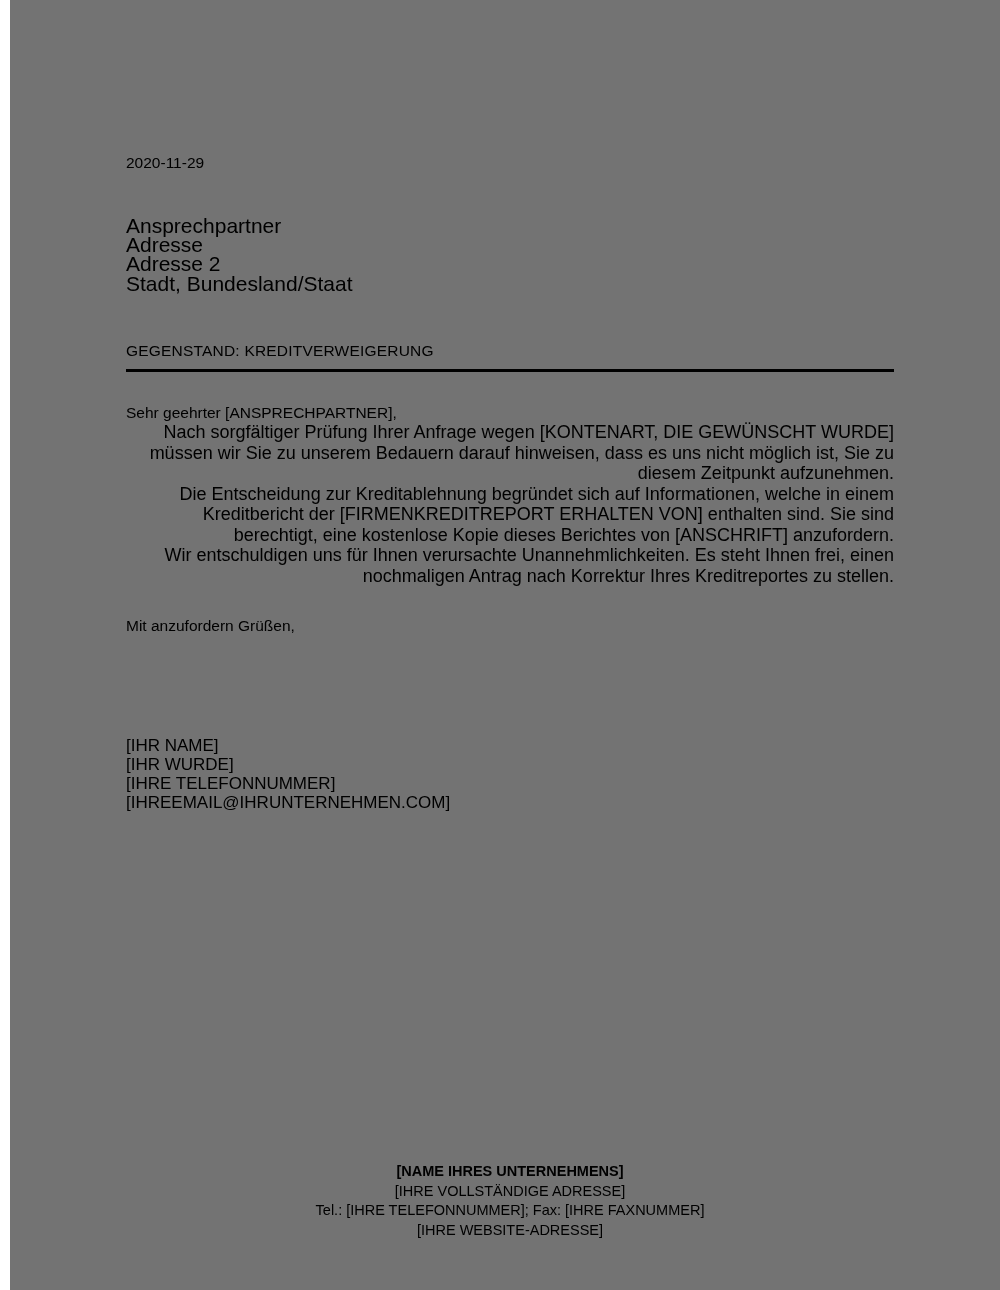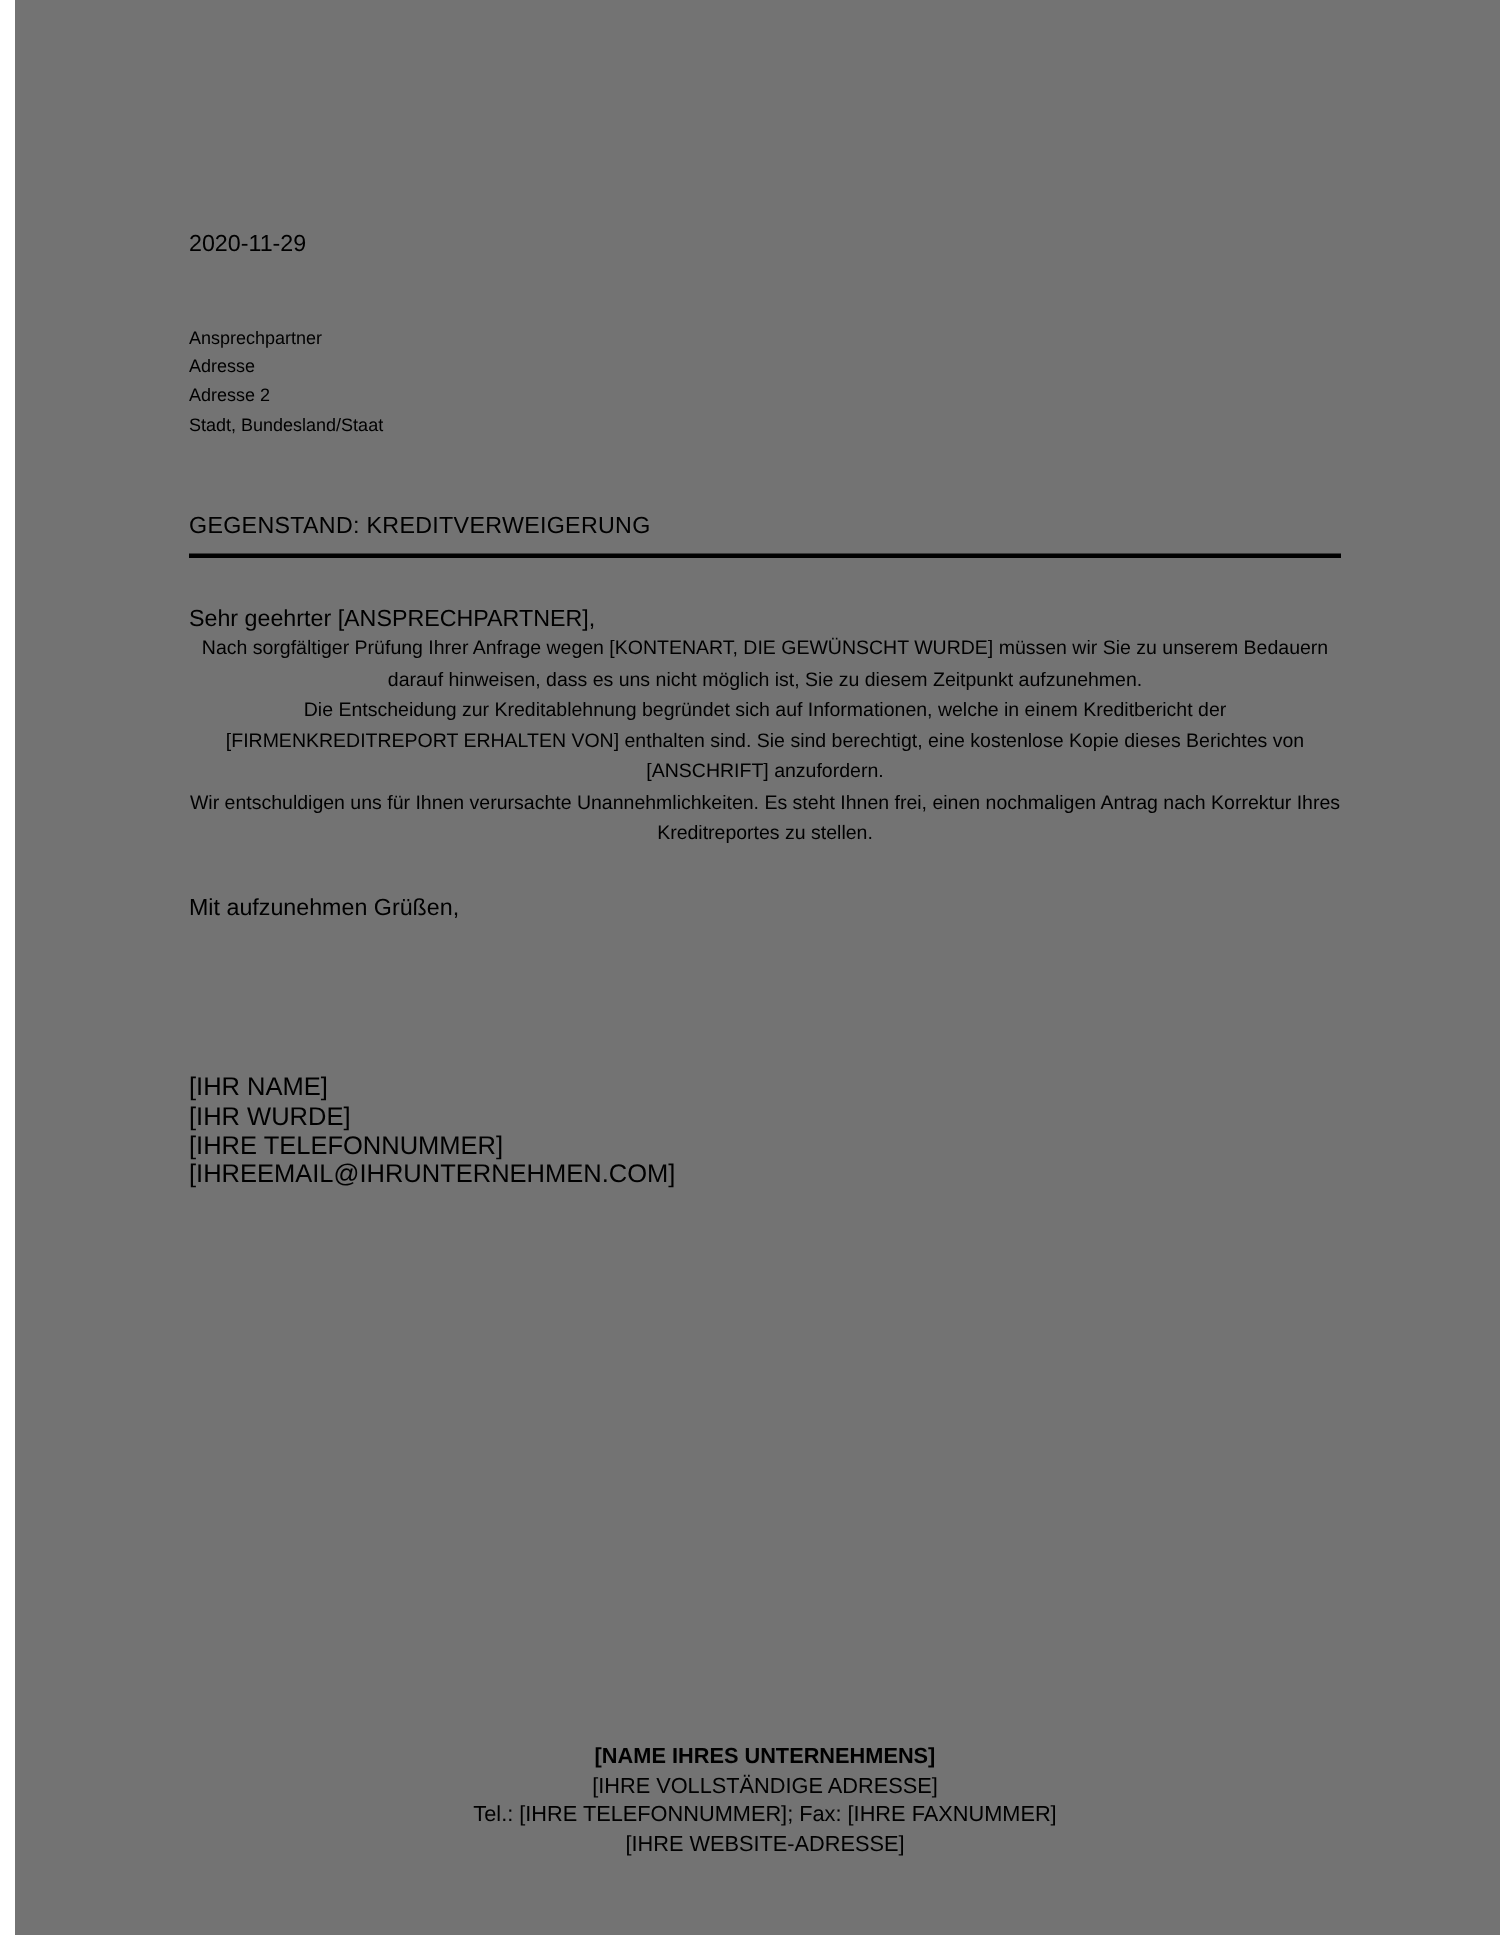--- a/index.html
+++ b/index.html
@@ -29,21 +29,21 @@
     top: 0;
     width: 768px;
   }
   .date-line {
     font-size: 15.5px;
     line-height: 19px;
     margin-top: 153px;
   }
   .recipient-block {
     margin-top: 44px;
-    font-size: 12px;
+    font-size: 21px;
     line-height: 19.2px;
   }
   .recipient-block div {
     white-space: nowrap;
   }
   .subject-wrap {
     margin-top: 48px;
   }
   .subject {
     font-size: 15.5px;
@@ -58,23 +58,23 @@
     width: 768px;
   }
   .salutation {
     margin-top: 31px;
     font-size: 15.5px;
     line-height: 19.5px;
   }
   p.body-para {
     margin: 0;
     padding: 0;
-    font-size: 13px;
+    font-size: 18px;
     line-height: 20.5px;
-    text-align: center;
+    text-align: right;
   }
   .para-gap {
     margin-top: 24px;
   }
   .closing {
     margin-top: 30px;
     font-size: 15.5px;
     line-height: 19.5px;
   }
   .signature-block {
@@ -118,21 +118,21 @@
       <div class="subject">GEGENSTAND:  KREDITVERWEIGERUNG</div>
       <hr class="rule">
     </div>
 
     <div class="salutation">Sehr geehrter [ANSPRECHPARTNER],</div>
 
     <p class="body-para para-gap">Nach sorgfältiger Prüfung Ihrer Anfrage wegen [KONTENART, DIE GEWÜNSCHT WURDE] müssen wir Sie zu unserem Bedauern darauf hinweisen, dass es uns nicht möglich ist, Sie zu diesem Zeitpunkt aufzunehmen.</p>
     <p class="body-para para-gap">Die Entscheidung zur Kreditablehnung begründet sich auf Informationen, welche in einem Kreditbericht der [FIRMENKREDITREPORT ERHALTEN VON] enthalten sind. Sie sind berechtigt, eine kostenlose Kopie dieses Berichtes von [ANSCHRIFT] anzufordern.</p>
     <p class="body-para para-gap">Wir entschuldigen uns für Ihnen verursachte Unannehmlichkeiten. Es steht Ihnen frei, einen nochmaligen Antrag nach Korrektur Ihres Kreditreportes zu stellen.</p>
 
-    <div class="closing">Mit aufzunehmen Grüßen,</div>
+    <div class="closing">Mit anzufordern Grüßen,</div>
 
     <div class="signature-block">
       <div>[IHR NAME]</div>
       <div>[IHR WURDE]</div>
       <div>[IHRE TELEFONNUMMER]</div>
       <div>[IHREEMAIL@IHRUNTERNEHMEN.COM]</div>
     </div>
 
   </div>
 

